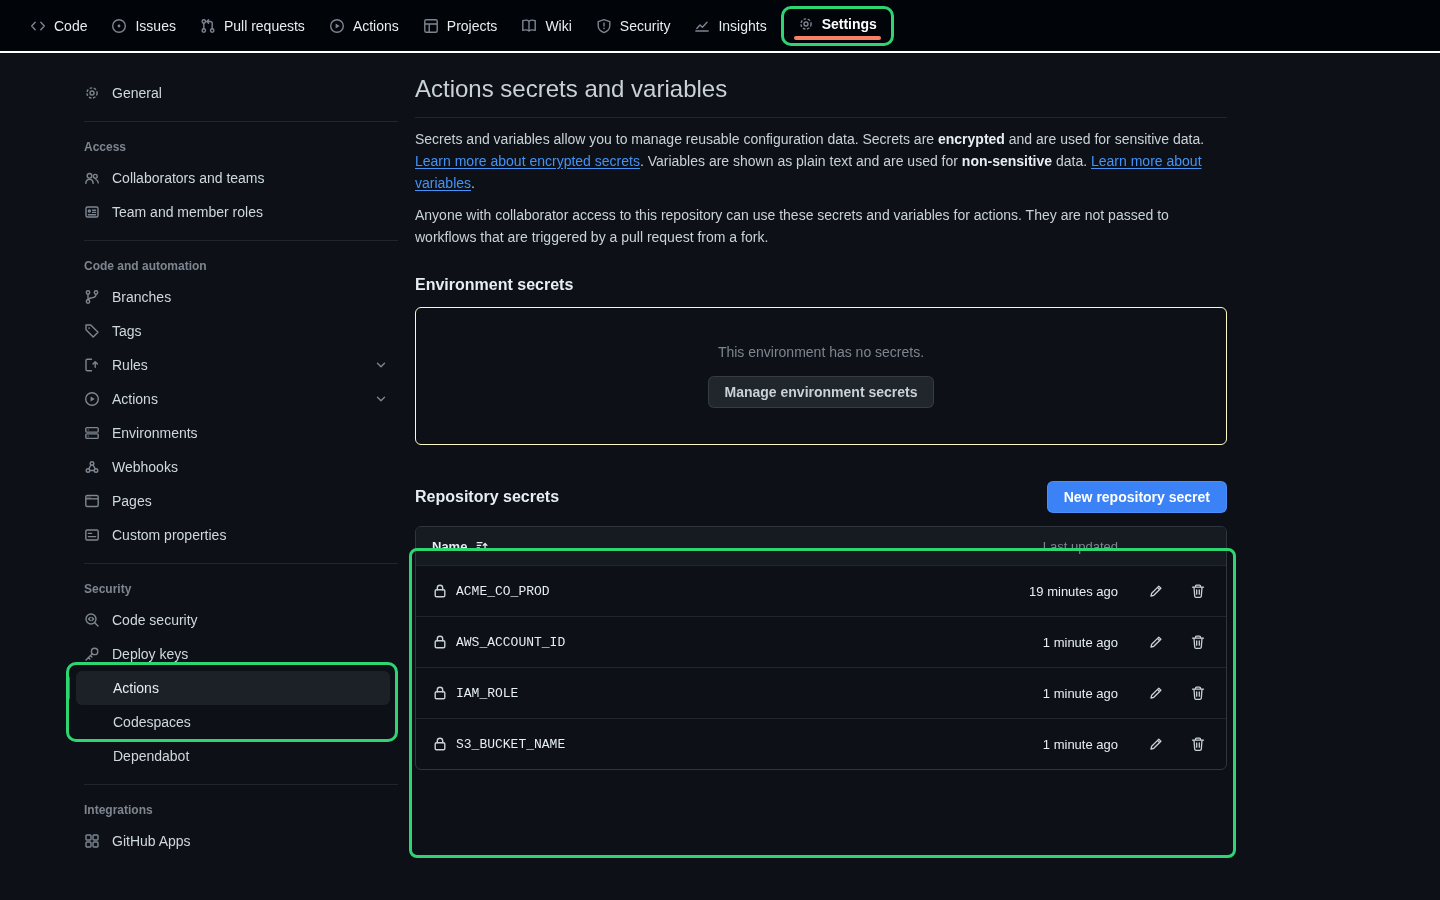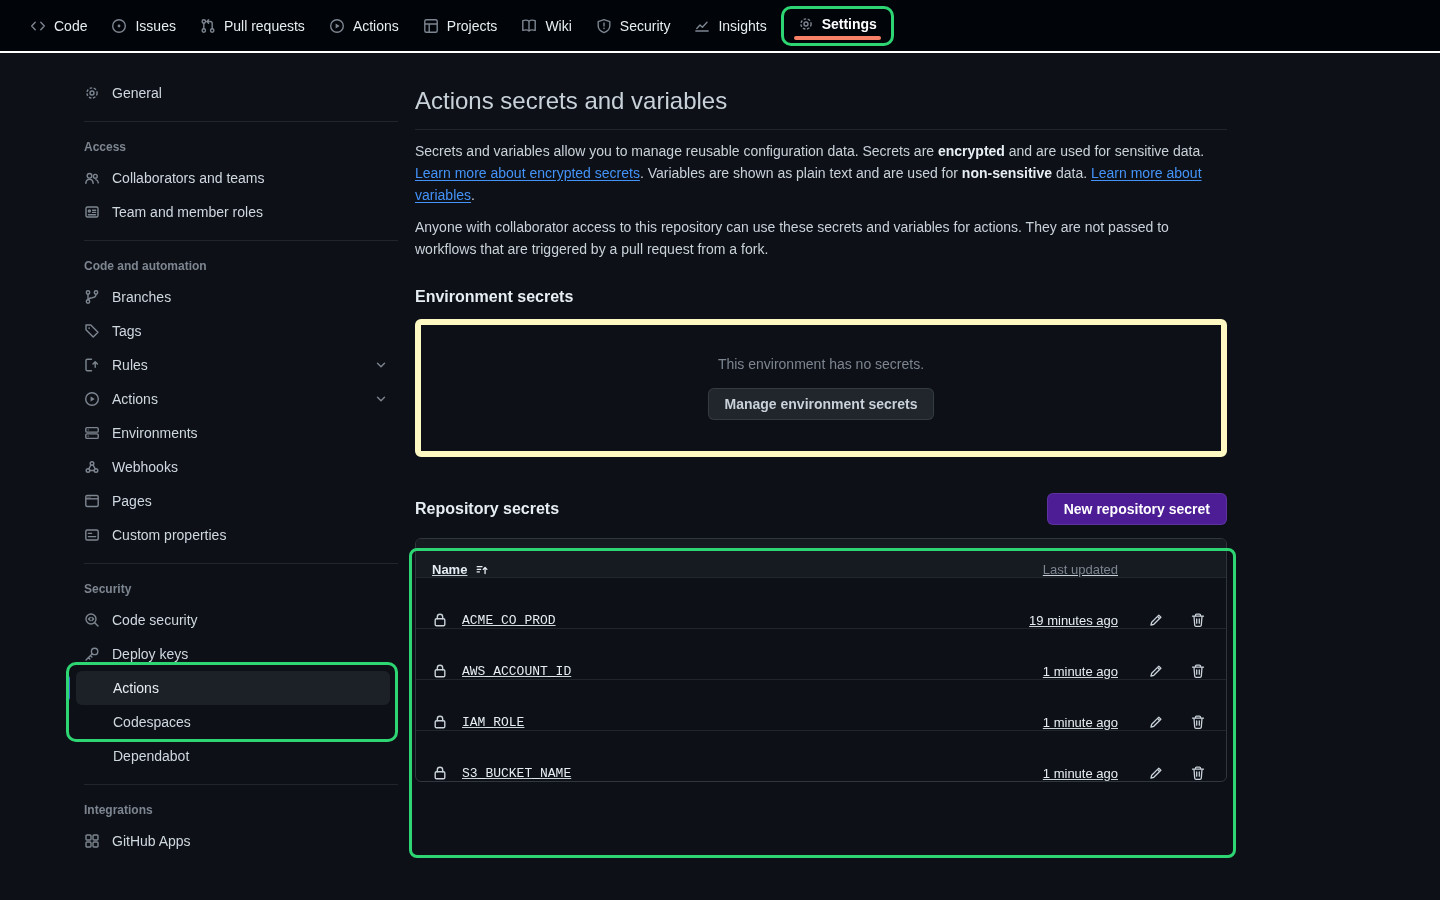--- a/index.html
+++ b/index.html
@@ -54,61 +54,61 @@
     position: absolute; left: -10px; top: 5px; width: 4px; height: 24px;
     background: #316dca; border-radius: 2px;
   }
   .side-header {
     height: 28px; display: flex; align-items: center; padding-left: 20px;
     font-size: 12px; font-weight: 700; color: #7d8590;
   }
   .side-divider { border-top: 1px solid #21262d; margin: 11px 0 11px 20px; }
 
   
-  .main { position: absolute; left: 415px; top: 65px; width: 812px; }
+  .main { position: absolute; left: 415px; top: 53px; width: 812px; }
   .page-title { margin-top: 22px; font-size: 24px; font-weight: 400; color: #c9d1d9; }
   .title-divider { border-bottom: 1px solid #21262d; margin-top: 14px; }
   .intro { margin-top: 10px; font-size: 14px; line-height: 22px; color: #c9d1d9; }
   .intro strong { color: #e6edf3; }
   .link { color: #4493f8; text-decoration: underline; text-underline-offset: 2px; cursor: pointer; }
   .para2 { margin-top: 10px; font-size: 14px; line-height: 22px; color: #c9d1d9; }
 
   .tabnav { display: flex; border-bottom: 1px solid #30363d; margin-top: 32px; }
   .tab {
     padding: 9px 18px; font-size: 14px; color: #7d8590; cursor: pointer;
     border: 1px solid transparent; border-radius: 6px 6px 0 0; margin-bottom: -1px;
   }
   .tab.active {
     color: #e6edf3; background: #0d1117;
     border-color: #30363d #30363d #0d1117 #30363d;
   }
 
   .section-h { margin-top: 28px; font-size: 16px; font-weight: 700; color: #e6edf3; }
   .env-box {
-    margin-top: 13px; height: 138px; border: 6px solid #fef9c3; border-radius: 6px;
+    margin-top: 13px; height: 138px; border: 1px solid #fef9c3; border-radius: 6px;
     display: flex; flex-direction: column; align-items: center; justify-content: center; gap: 16px;
   }
   .env-empty { font-size: 14px; color: #7d8590; }
   .btn {
     height: 32px; padding: 0 16px; border-radius: 6px; font-size: 14px; font-weight: 700;
     border: 1px solid rgba(240,246,252,0.1); background: #21262d; color: #c9d1d9;
     display: inline-flex; align-items: center; cursor: pointer;
     font-family: "Liberation Sans", "DejaVu Sans", sans-serif;
   }
-  .btn-primary { background: #4c1d95; color: #ffffff; }
+  .btn-primary { background: #3b82f6; color: #ffffff; }
 
   .repo-head { margin-top: 36px; display: flex; align-items: center; justify-content: space-between; }
   .secrets-table {
     margin-top: 13px; border: 1px solid #30363d; border-radius: 6px; overflow: hidden;
   }
-  .t-row { display: flex; align-items: flex-end; padding: 0 16px; text-decoration: underline; }
+  .t-row { display: flex; align-items: center; padding: 0 16px; }
   .t-header { height: 38px; background: #161b22; font-size: 13px; }
   .t-header .cell-name { font-weight: 700; color: #e6edf3; display: flex; align-items: center; gap: 8px; cursor: pointer; }
   .t-header .cell-updated { color: #7d8590; }
-  .cell-name { flex: 1; display: flex; align-items: center; gap: 14px; }
+  .cell-name { flex: 1; display: flex; align-items: center; gap: 8px; }
   .cell-updated { width: 140px; text-align: right; font-size: 13px; color: #e6edf3; }
   .cell-actions { width: 92px; display: flex; justify-content: flex-end; gap: 26px; padding-right: 4px; }
   .data-row { height: 51px; border-top: 1px solid #21262d; }
   .secret-name {
     font-family: "Liberation Mono", "DejaVu Sans Mono", monospace;
     font-size: 13px; color: #e6edf3;
   }
   .lock { color: #c9d1d9; }
   .row-icon { color: #c9d1d9; cursor: pointer; }
   .sort-icon { color: #e6edf3; }

